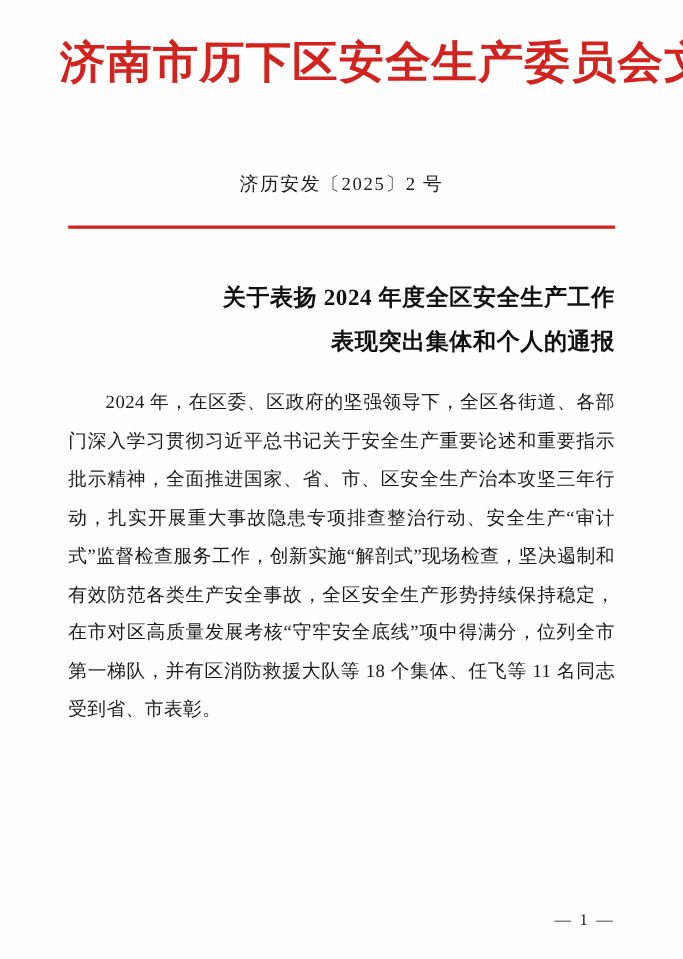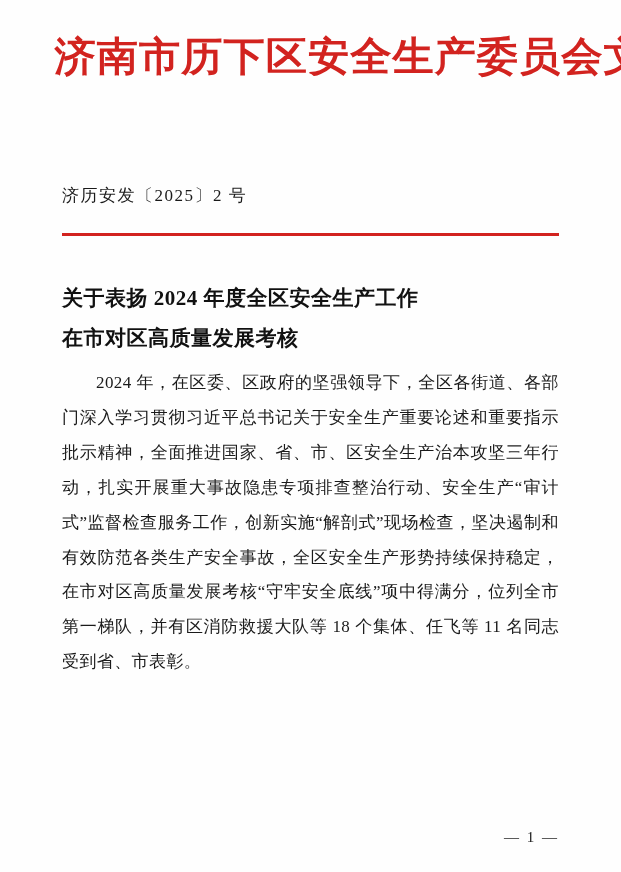--- a/index.html
+++ b/index.html
@@ -30,36 +30,36 @@
     font-family: "Liberation Serif", "DejaVu Serif", serif;
     font-size: 40px;
     line-height: 1.15;
     font-weight: bold;
     color: #d2231f;
     letter-spacing: 1px;
     white-space: nowrap;
     transform: scaleX(1.03);
   }
   .doc-number-block {
-    text-align: left;
-    margin-top: 104px;
+    text-align: center;
+    margin-top: 76px;
   }
   .doc-number {
     font-size: 17px;
     letter-spacing: 1.5px;
     color: #1a1a1a;
   }
   .red-rule {
     margin-top: 26px;
     height: 2.5px;
     background: #d2231f;
     width: 100%;
   }
   .doc-title {
-    text-align: left;
+    text-align: right;
     margin-top: 42px;
     font-size: 21px;
     font-weight: bold;
     line-height: 1.95;
     letter-spacing: 0.5px;
     color: #111;
   }
   .doc-title .line {
     display: block;
   }
@@ -69,21 +69,21 @@
     letter-spacing: 0.6px;
     line-height: 1.9;
   }
   .body-para {
     font-size: 17px;
     line-height: 2.05;
     letter-spacing: 0.4px;
     text-align: justify;
     text-justify: inter-ideograph;
     text-indent: 2em;
-    margin-top: 7px;
+    margin-top: 18px;
   }
   .body-para + .body-para {
     margin-top: 12px;
   }
   .page-number {
     position: absolute;
     right: 62px;
     bottom: 26px;
     font-size: 15px;
     letter-spacing: 2px;
@@ -100,21 +100,21 @@
   </div>
 
   <div class="doc-number-block">
     <span class="doc-number">济历安发〔2025〕2 号</span>
   </div>
 
   <div class="red-rule"></div>
 
   <div class="doc-title">
     <span class="line">关于表扬 2024 年度全区安全生产工作</span>
-    <span class="line">在市对区高质量发展考核</span>
+    <span class="line">表现突出集体和个人的通报</span>
   </div>
 
 
   <p class="body-para">2024 年，在区委、区政府的坚强领导下，全区各街道、各部门深入学习贯彻习近平总书记关于安全生产重要论述和重要指示批示精神，全面推进国家、省、市、区安全生产治本攻坚三年行动，扎实开展重大事故隐患专项排查整治行动、安全生产“审计式”监督检查服务工作，创新实施“解剖式”现场检查，坚决遏制和有效防范各类生产安全事故，全区安全生产形势持续保持稳定，在市对区高质量发展考核“守牢安全底线”项中得满分，位列全市第一梯队，并有区消防救援大队等 18 个集体、任飞等 11 名同志受到省、市表彰。</p>
 
 
   <div class="page-number">— 1 —</div>
 
 </div>
 

